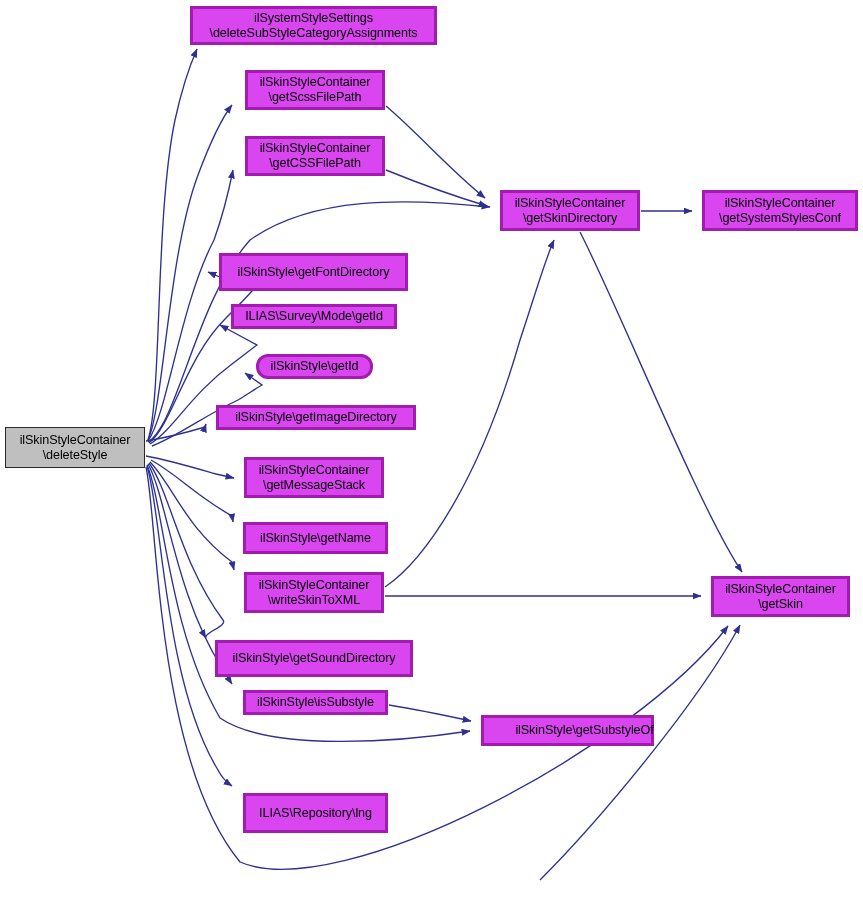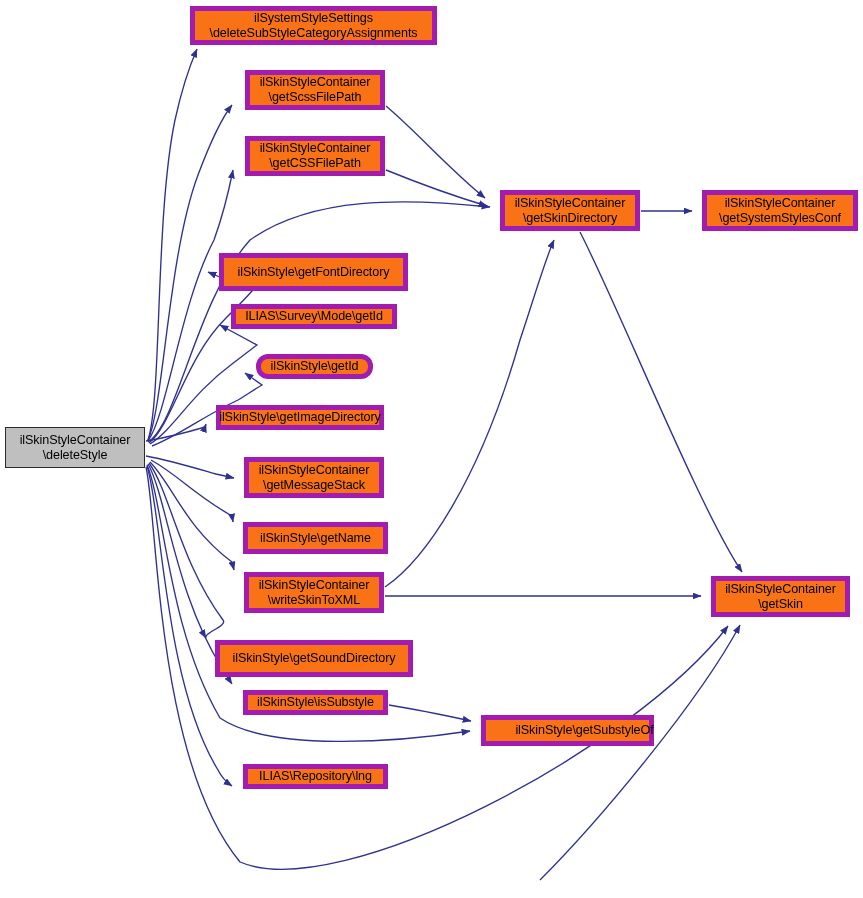--- a/index.html
+++ b/index.html
@@ -20,22 +20,22 @@
   #edge-layer {
     position: absolute;
     left: 0;
     top: 0;
     width: 863px;
     height: 898px;
   }
   .node {
     position: absolute;
     box-sizing: border-box;
-    background: #f97316;
-    border: 5px solid #a21caf;
+    background: #d946ef;
+    border: 3px solid #a21caf;
     display: flex;
     align-items: center;
     justify-content: center;
     text-align: center;
     line-height: 1.18;
     color: #000000;
     font-size: 12.6px;
     letter-spacing: -0.1px;
     white-space: pre-line;
     z-index: 5;
@@ -94,28 +94,28 @@
 \getScssFilePath</span></div>
       <div class="node" style="left: 245px; top: 136px; width: 140px; height: 40px;"><span class="node-label">ilSkinStyleContainer
 \getCSSFilePath</span></div>
       <div class="node" style="left: 500px; top: 190px; width: 140px; height: 41px;"><span class="node-label">ilSkinStyleContainer
 \getSkinDirectory</span></div>
       <div class="node" style="left: 702px; top: 190px; width: 156px; height: 41px;"><span class="node-label">ilSkinStyleContainer
 \getSystemStylesConf</span></div>
       <div class="node" style="left: 219px; top: 253px; width: 189px; height: 38px;"><span class="node-label">ilSkinStyle\getFontDirectory</span></div>
       <div class="node" style="left: 231px; top: 304px; width: 166px; height: 25px;"><span class="node-label">ILIAS\Survey\Mode\getId</span></div>
       <div class="node" style="left: 256px; top: 354px; width: 117px; height: 25px; border-radius: 12px;"><span class="node-label">ilSkinStyle\getId</span></div>
-      <div class="node" style="left: 216px; top: 405px; width: 168px; height: 25px;"><span class="node-label">ilSkinStyle\getImageDirectory</span></div>
+      <div class="node" style="left: 216px; top: 405px; width: 200px; height: 25px;"><span class="node-label">ilSkinStyle\getImageDirectory</span></div>
       <div class="node highlight" style="left: 5px; top: 427px; width: 140px; height: 41px;"><span class="node-label">ilSkinStyleContainer
 \deleteStyle</span></div>
       <div class="node" style="left: 244px; top: 457px; width: 140px; height: 41px;"><span class="node-label">ilSkinStyleContainer
 \getMessageStack</span></div>
       <div class="node" style="left: 243px; top: 522px; width: 145px; height: 32px;"><span class="node-label">ilSkinStyle\getName</span></div>
       <div class="node" style="left: 244px; top: 572px; width: 140px; height: 41px;"><span class="node-label">ilSkinStyleContainer
 \writeSkinToXML</span></div>
       <div class="node" style="left: 711px; top: 576px; width: 139px; height: 41px;"><span class="node-label">ilSkinStyleContainer
 \getSkin</span></div>
       <div class="node" style="left: 215px; top: 640px; width: 198px; height: 37px;"><span class="node-label">ilSkinStyle\getSoundDirectory</span></div>
       <div class="node" style="left: 243px; top: 690px; width: 145px; height: 25px;"><span class="node-label">ilSkinStyle\isSubstyle</span></div>
       <div class="node" style="left: 481px; top: 715px; width: 173px; height: 31px; padding-left: 34px;"><span class="node-label">ilSkinStyle\getSubstyleOf</span></div>
-      <div class="node" style="left: 243px; top: 764px; width: 145px; height: 25px;"><span class="node-label">ILIAS\Repository\lng</span></div>
+      <div class="node" style="left: 243px; top: 793px; width: 145px; height: 40px;"><span class="node-label">ILIAS\Repository\lng</span></div>
     </div>
 </div>
 
 </body></html>

